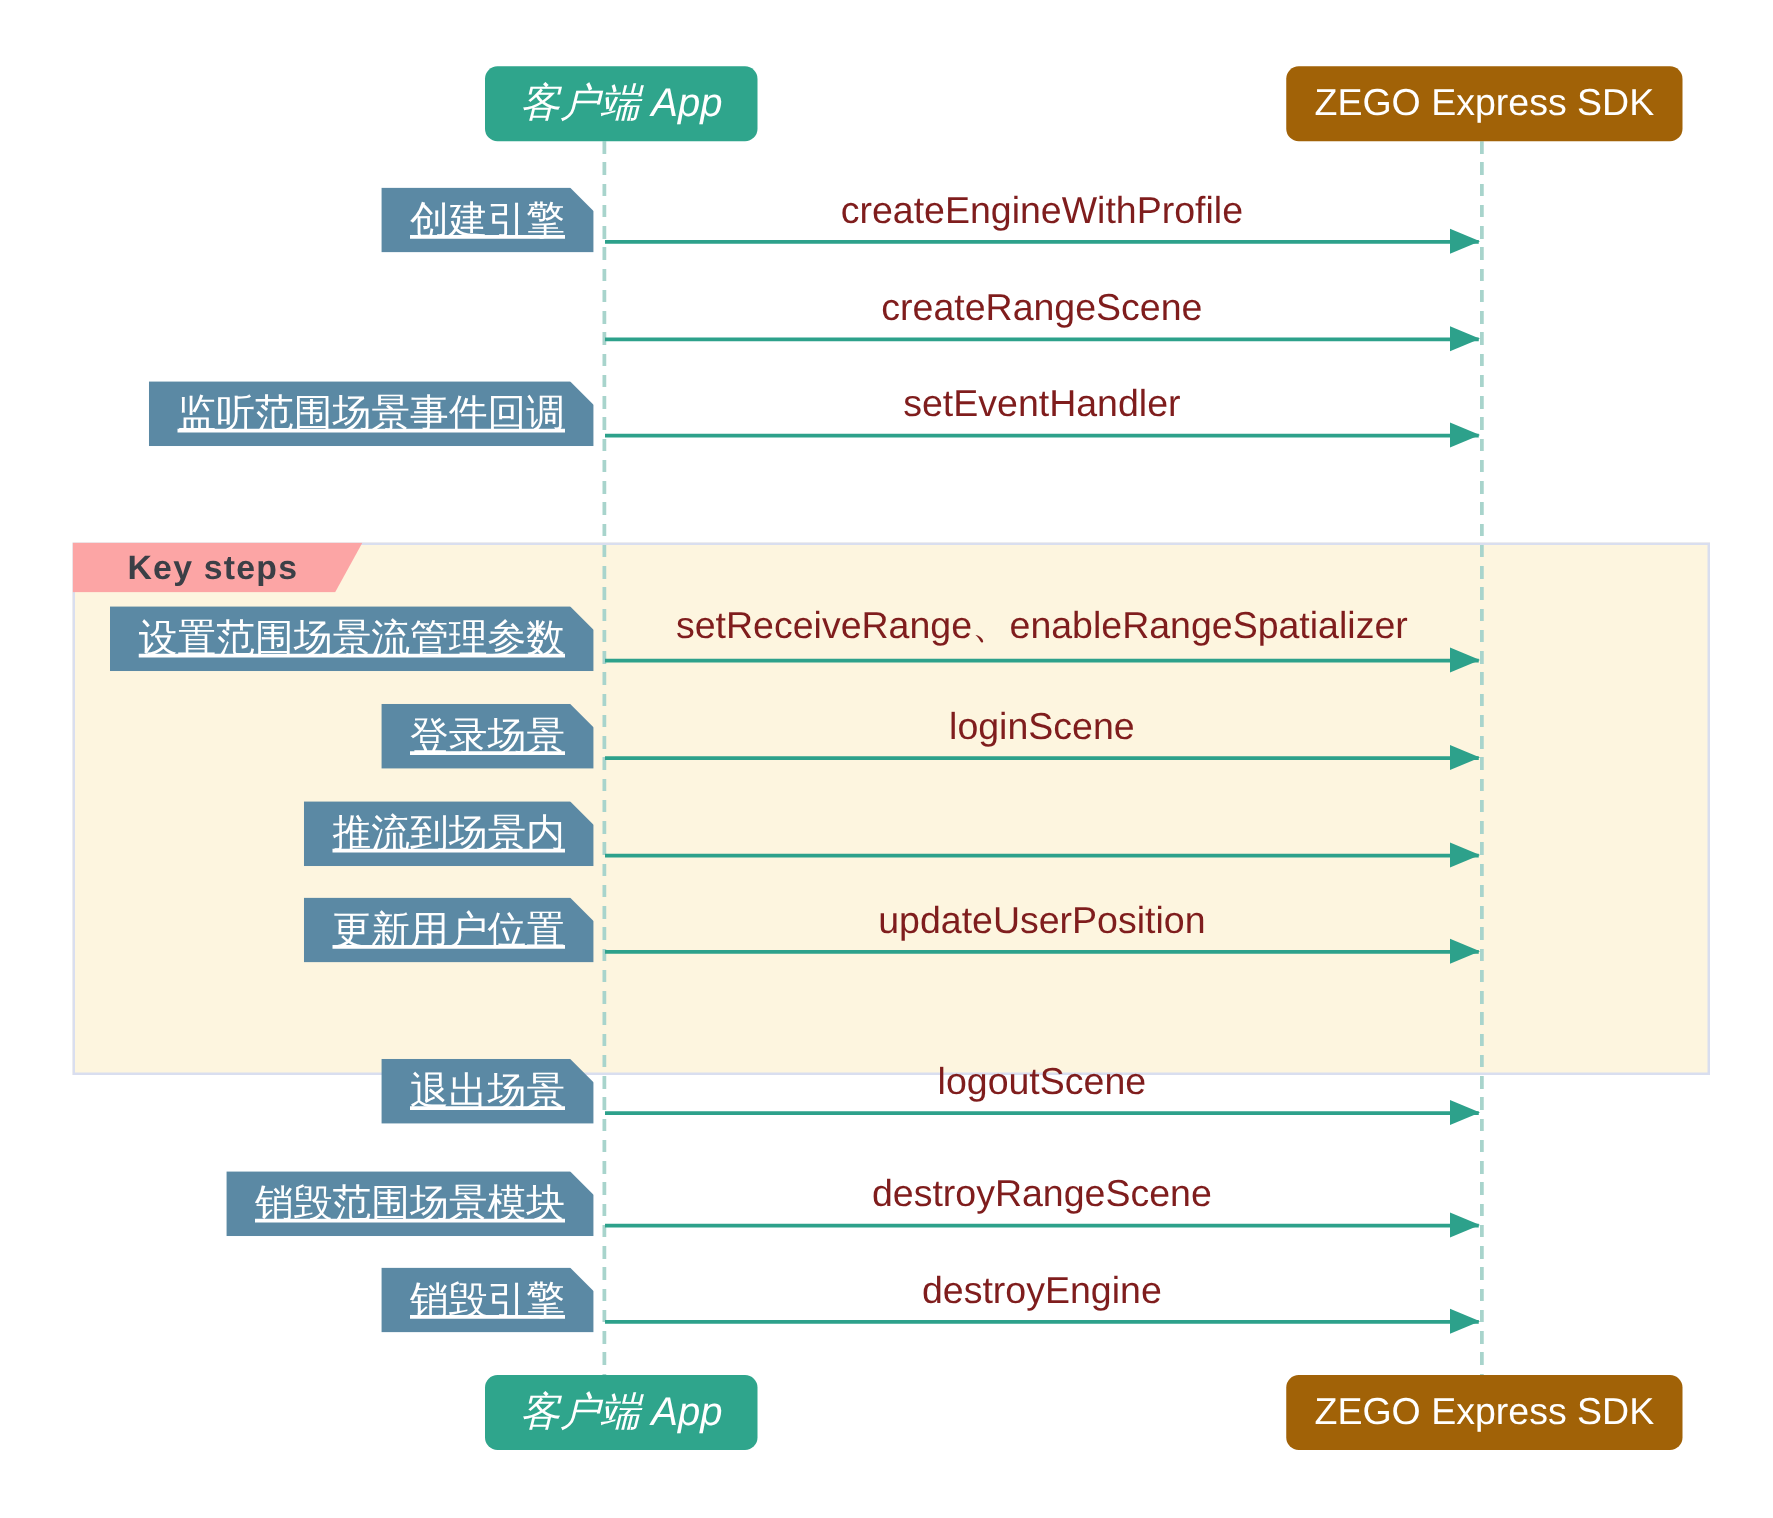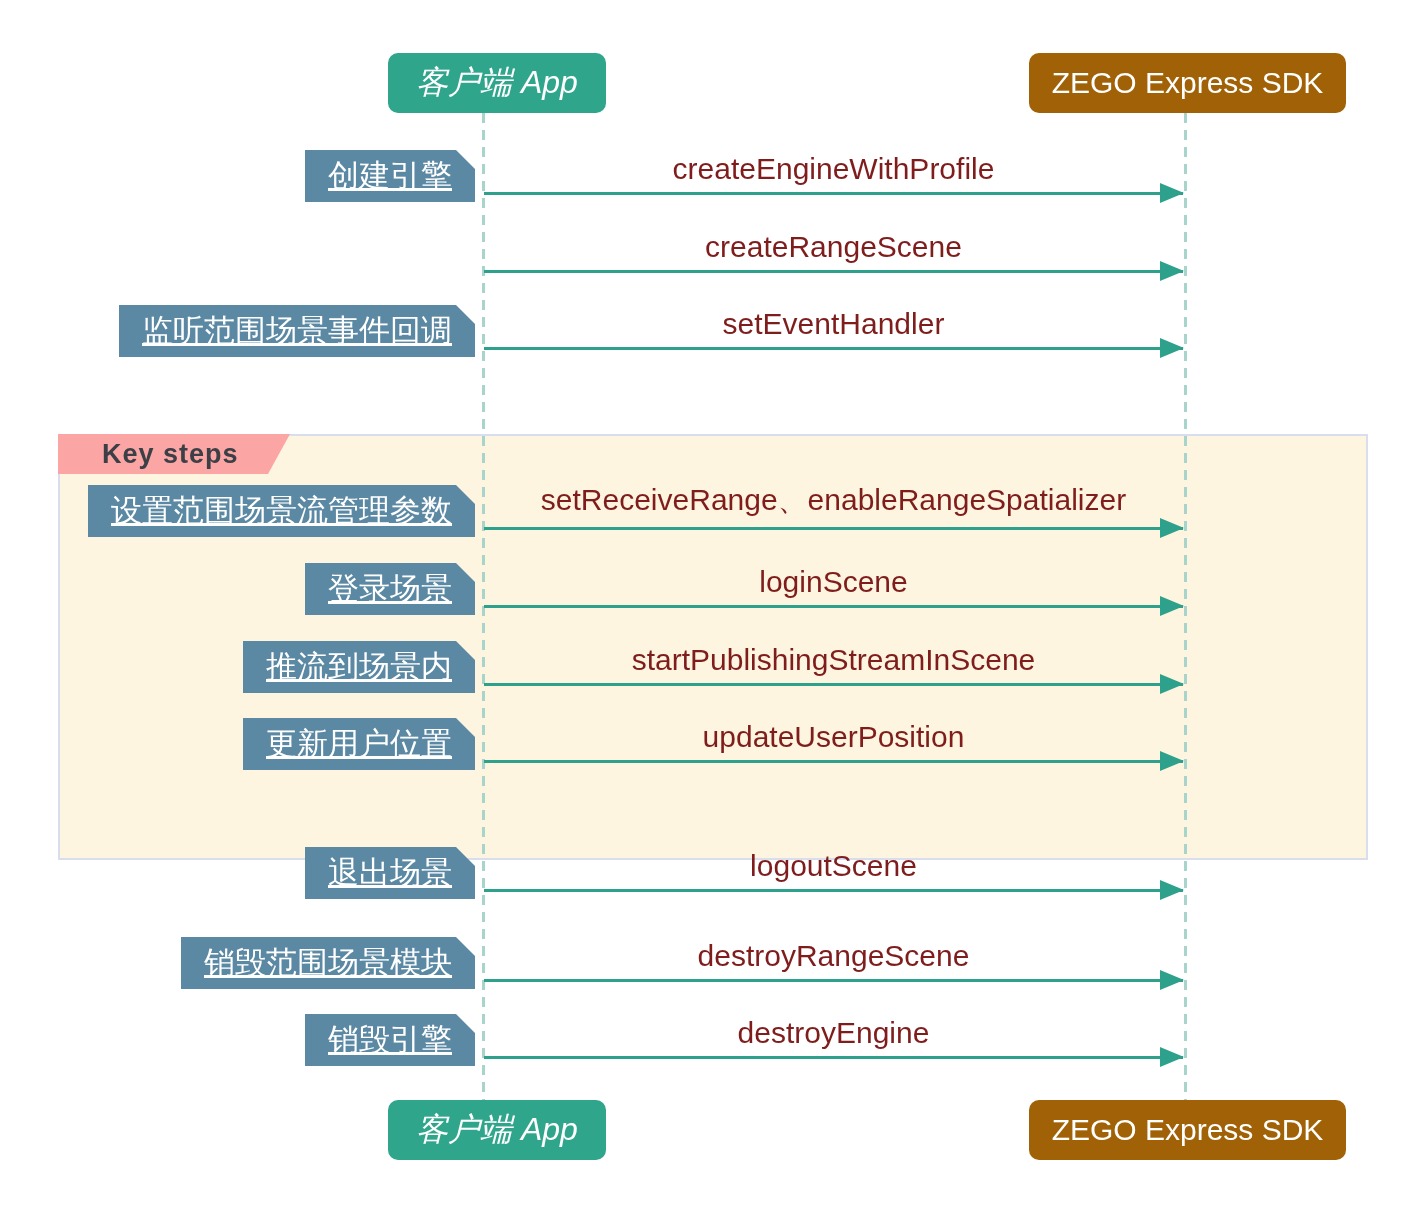--- a/index.html
+++ b/index.html
@@ -119,21 +119,20 @@
   <div class="row r4">
     <div class="step">登录场景</div>
     <div class="msg">loginScene</div>
     <div class="arrow">
         <span class="arrow-head"></span>
       </div>
   </div>
 
   <div class="row r5">
     <div class="step">推流到场景内</div>
-    <div class="msg">startPublishingStreamInScene</div>
     <div class="arrow">
         <span class="arrow-head"></span>
       </div>
   </div>
 
   <div class="row r6">
     <div class="step">更新用户位置</div>
     <div class="msg">updateUserPosition</div>
     <div class="arrow">
         <span class="arrow-head"></span>

